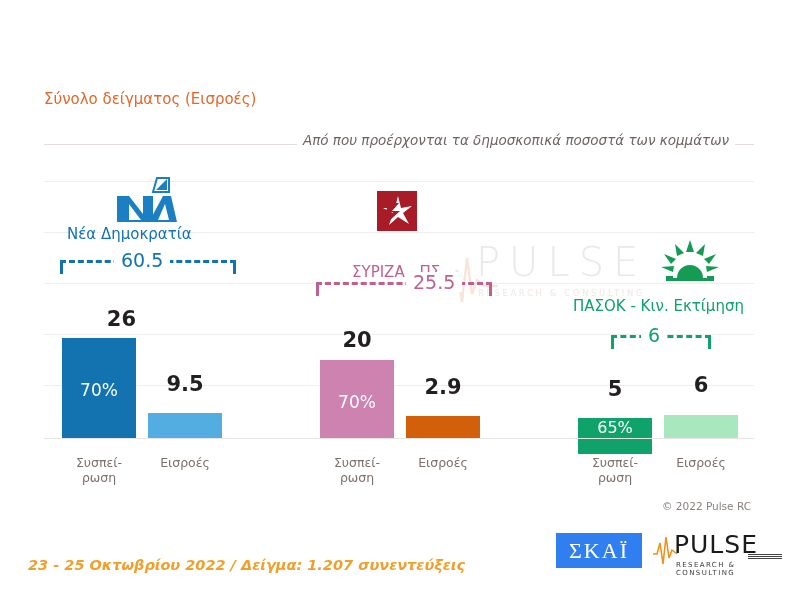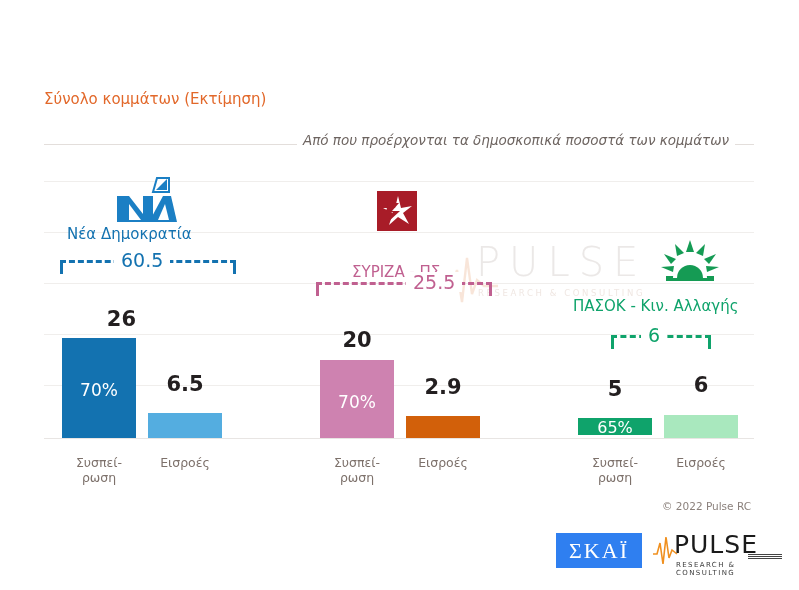--- a/index.html
+++ b/index.html
@@ -95,21 +95,21 @@
   }
   .pulse-wave{position:absolute;left:0;top:2px;}
   .pulse-bars{position:absolute;right:2px;top:22px;width:34px;height:5px;}
   .pulse-bars i{display:block;height:1px;background:#444;margin-bottom:1px;}
 </style>
 </head>
 <body>
 
 <div class="stage">
 
-  <div class="subtitle">Σύνολο κομμάτων   (Εκτίμηση)</div>
+  <div class="subtitle">Σύνολο δείγματος   (Εισροές)</div>
   <div class="lead-rule"></div>
   <div class="lead-text">Από που προέρχονται τα δημοσκοπικά ποσοστά των κομμάτων</div>
 
   <div class="grid" style="top:181px"></div>
   <div class="grid" style="top:232px"></div>
   <div class="grid" style="top:283px"></div>
   <div class="grid" style="top:334px"></div>
   <div class="grid" style="top:385px"></div>
 
   <div class="watermark">
@@ -139,21 +139,21 @@
       <div class="tick" style="left:173px;background:#1372B0;"></div>
       <div class="bval" style="left:54px;color:#1372B0;">60.5</div>
     </div>
   </div>
 
   <div class="bartop" style="left:62px;top:307px;width:74px;text-align:right;">26</div>
   <div class="bar" style="left:62px;top:338px;width:74px;height:100px;background:#1372B0;">
     <div class="barpct" style="top:42px;">70%</div>
   </div>
 
-  <div class="bartop" style="left:148px;top:372px;width:74px;">6.5</div>
+  <div class="bartop" style="left:148px;top:372px;width:74px;">9.5</div>
   <div class="bar" style="left:148px;top:413px;width:74px;height:25px;background:#54ADE0;"></div>
 
   <div class="party">
     <div class="logo-wrap" style="left:377px;top:191px;">
       <svg width="40" height="40" viewBox="0 0 40 40">
         <rect x="0" y="0" width="40" height="40" fill="#A81C28"></rect>
         <path d="M21 5 L24 17 L35 15 L26 22 L32 33 L21 26 L12 34 L16 22 L6 17 L18 17 Z" fill="#ffffff"></path>
         <path d="M11 12 L22 12 L15 20 L23 20 L11 31 L16 21 L9 21 Z" fill="#A81C28"></path>
       </svg>
     </div>
@@ -185,32 +185,32 @@
           <path d="M3 14 L15 19 L10 24 Z"></path>
           <path d="M55 14 L48 24 L43 19 Z"></path>
           <path d="M0 27 L13 26 L12 32 Z"></path>
           <path d="M58 27 L46 32 L45 26 Z"></path>
           <path d="M5 36 L53 36 L53 41 L5 41 Z"></path>
         </g>
         <path d="M12 38 A17 17 0 0 1 46 38 Z" fill="#ffffff"></path>
         <path d="M16 38 A13 13 0 0 1 42 38 Z" fill="#159B54"></path>
       </svg>
     </div>
-    <div class="pname" style="left:573px;top:297px;color:#0FA36B;">ΠΑΣΟΚ - Κιν. Αλλαγής</div>
+    <div class="pname" style="left:573px;top:297px;color:#0FA36B;">ΠΑΣΟΚ - Κιν. Εκτίμηση</div>
 
     <div class="bracket" style="left:611px;top:325px;width:100px;">
       <div class="bline" style="left:0;width:100px;border-color:#0FA36B;"></div>
       <div class="tick" style="left:0;background:#0FA36B;"></div>
       <div class="tick" style="left:97px;background:#0FA36B;"></div>
       <div class="bval" style="left:30px;color:#0FA36B;">6</div>
     </div>
   </div>
 
   <div class="bartop" style="left:578px;top:377px;width:74px;">5</div>
-  <div class="bar" style="left:578px;top:418px;width:74px;height:17px;background:#0FA36B;">
+  <div class="bar" style="left:578px;top:418px;width:74px;height:36px;background:#0FA36B;">
     <div class="barpct" style="top:0px;font-size:16px;">65%</div>
   </div>
 
   <div class="bartop" style="left:664px;top:373px;width:74px;">6</div>
   <div class="bar" style="left:664px;top:415px;width:74px;height:23px;background:#A9E8BE;"></div>
 
   <div class="axis-base" style="top:438px"></div>
 
   <div class="blabel" style="left:62px;top:455px;width:74px;">
     <span>Συσπεί-</span><br>
@@ -224,20 +224,21 @@
   </div>
   <div class="blabel" style="left:406px;top:455px;width:74px;">Εισροές</div>
 
   <div class="blabel" style="left:578px;top:455px;width:74px;">
     <span>Συσπεί-</span><br>
     <span>ρωση</span>
   </div>
   <div class="blabel" style="left:664px;top:455px;width:74px;">Εισροές</div>
 
   <div class="copy">© 2022 Pulse RC</div>
+  <div class="datebar">23 - 25  Οκτωβρίου  2022  /  Δείγμα:  1.207 συνεντεύξεις</div>
 
   <div class="skai">
     <span>ΣΚΑΪ</span>
   </div>
 
   <div class="pulse">
     <svg class="pulse-wave" width="26" height="34" viewBox="0 0 26 34">
       <polyline points="1,20 5,20 8,9 11,30 14,3 17,24 20,16 25,20" fill="none" stroke="#f0901f" stroke-width="1.6"></polyline>
     </svg>
     <div class="pulse-word">PULSE</div>

